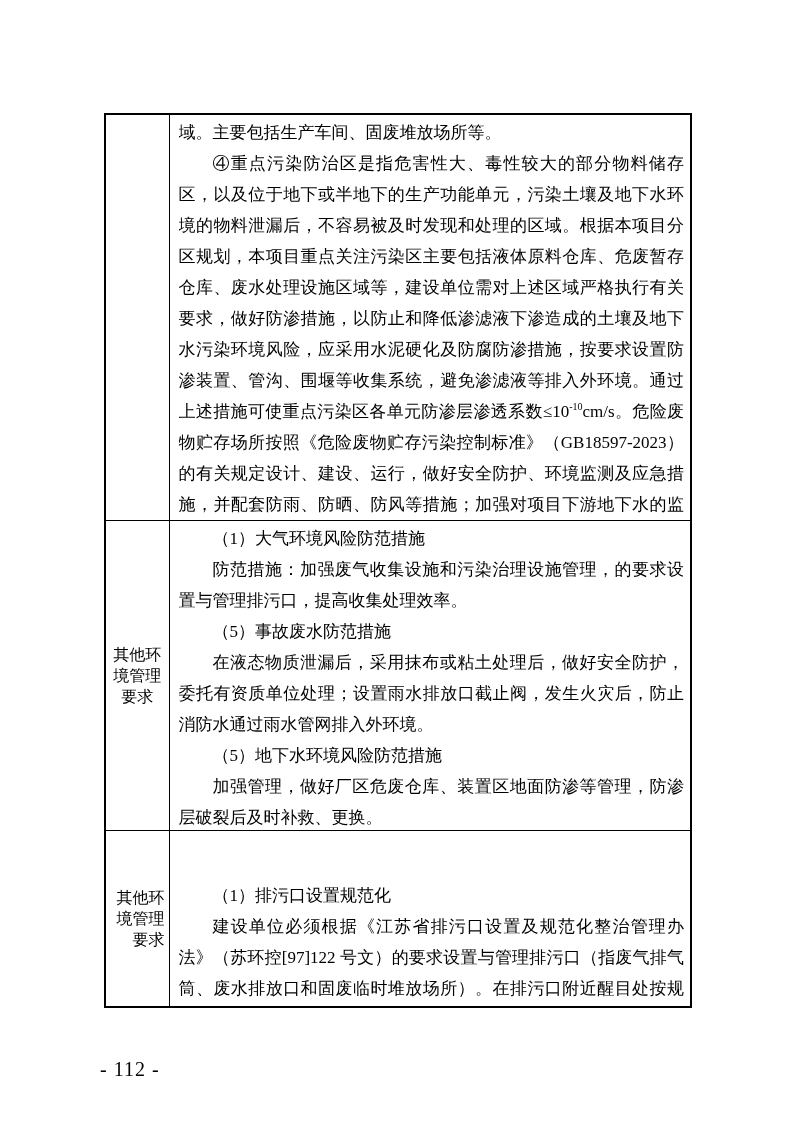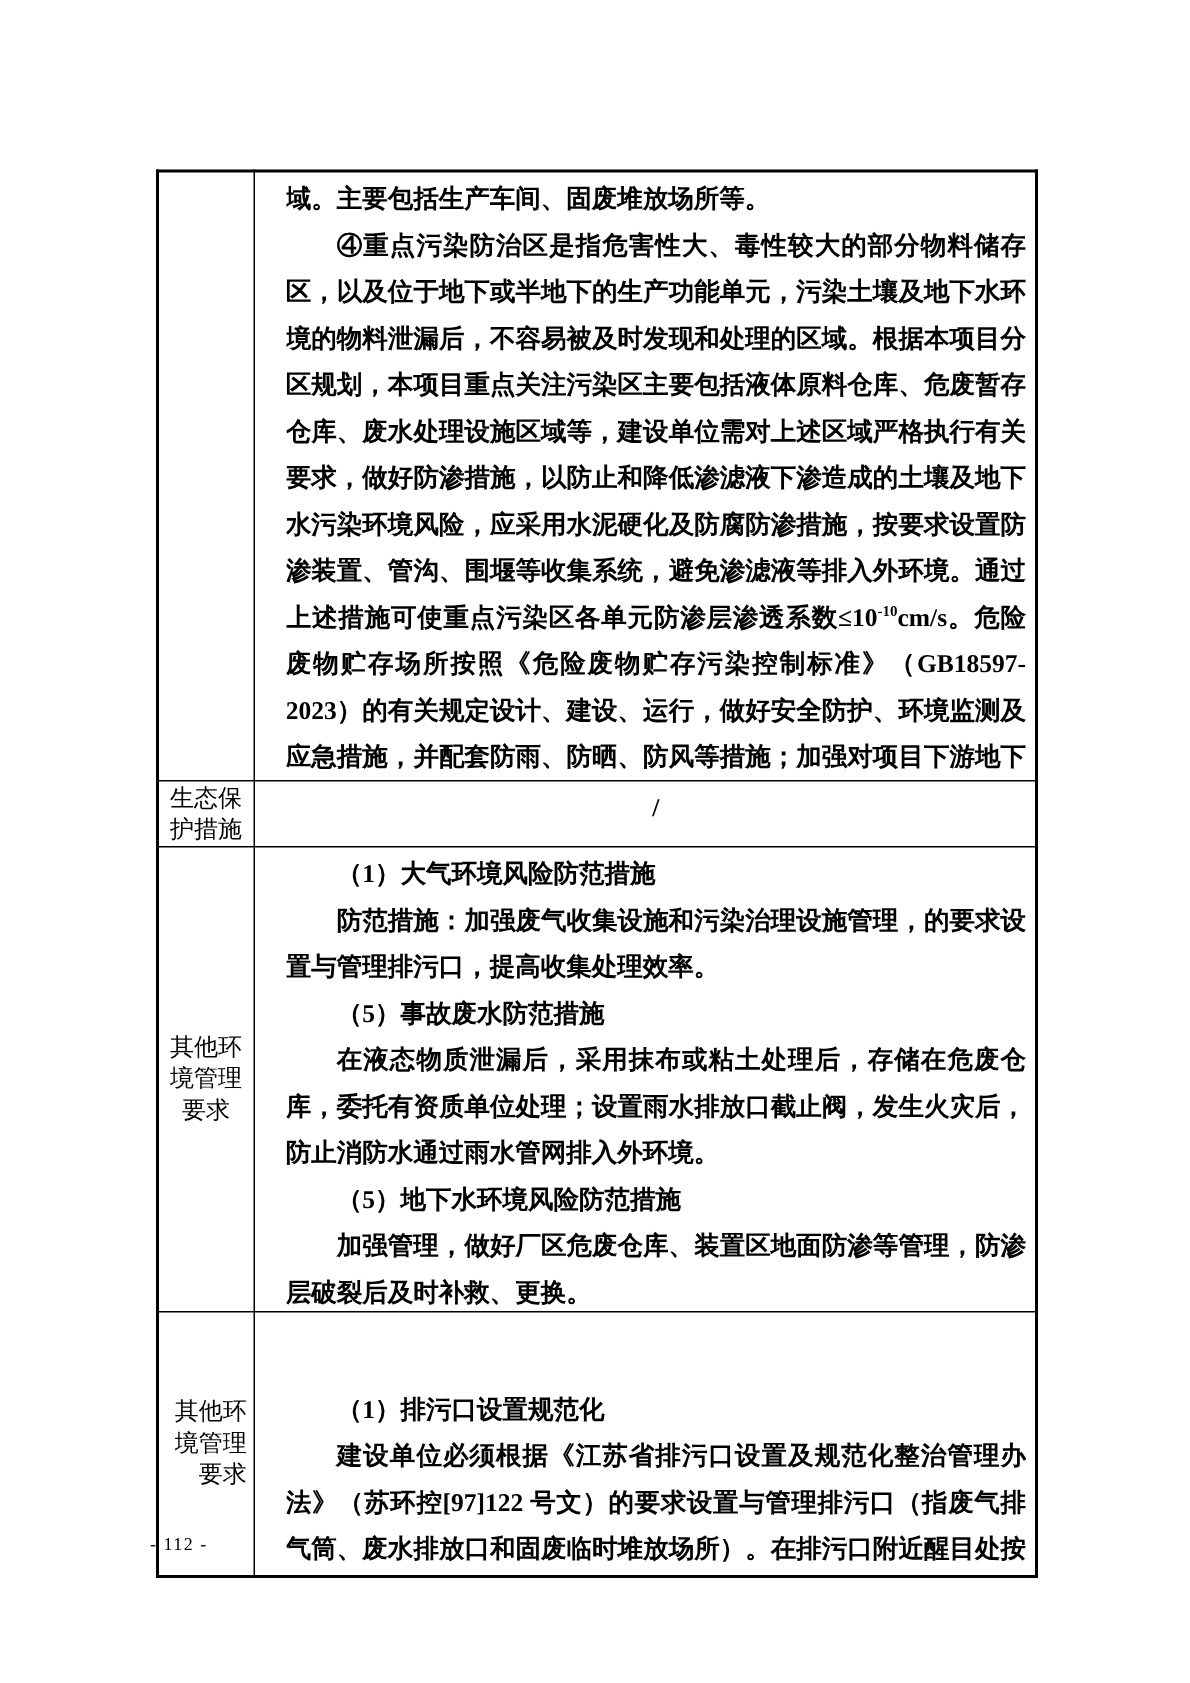--- a/index.html
+++ b/index.html
@@ -33,24 +33,23 @@
   col.c-label { width: 64px; }
   col.c-content { width: 522px; }
   td.label-cell {
     text-align: center;
     vertical-align: middle;
     font-size: 16px;
     line-height: 21px;
     padding: 0 4px;
   }
   td.content-cell {
-    padding: 2px 6px 2px 21px;
+    padding: 2px 6px 2px 9px;
     font-size: 17px;
     line-height: 31px;
-    font-weight: bold;
   }
   td.content-cell .cell-inner {
     overflow: hidden;
   }
   .para {
     margin: 0;
     text-align: justify;
     text-justify: inter-character;
   }
   .para.indent {
@@ -63,22 +62,22 @@
   }
   sup.exp {
     font-size: 10px;
     line-height: 0;
     vertical-align: super;
     letter-spacing: 0;
   }
   .page-footer {
     position: absolute;
     left: 100px;
-    top: 1022px;
-    font-size: 12px;
+    top: 1058px;
+    font-size: 20px;
     letter-spacing: 1px;
   }
 </style>
 </head>
 <body>
 
 <div>
 
   <table class="doc-table">
     <colgroup>
@@ -90,33 +89,29 @@
         <tr>
       <td class="label-cell" style="height:405px;"></td>
       <td class="content-cell">
         <div class="cell-inner" style="height:401px;">
           <p class="para">域。主要包括生产车间、固废堆放场所等。</p>
           <p class="para indent"><span>④重点污染防治区是指危害性大、毒性较大的部分物料储存区，以及位于地下或半地下的生产功能单元，污染土壤及地下水环境的物料泄漏后，不容易被及时发现和处理的区域。根据本项目分区规划，本项目重点关注污染区主要包括液体原料仓库、危废暂存仓库、废水处理设施区域等，建设单位需对上述区域严格执行有关要求，做好防渗措施，以防止和降低渗滤液下渗造成的土壤及地下水污染环境风险，应采用水泥硬化及防腐防渗措施，按要求设置防渗装置、管沟、围堰等收集系统，避免渗滤液等排入外环境。通过上述措施可使重点污染区各单元防渗层渗透系数≤10</span><sup class="exp">-10</sup><span>cm/s。危险废物贮存场所按照《危险废物贮存污染控制标准》（GB18597-2023）的有关规定设计、建设、运行，做好安全防护、环境监测及应急措施，并配套防雨、防晒、防风等措施；加强对项目下游地下水的监控、监测，同时需加强以上地区环境隐患排查和维护。</span></p>
         </div>
       </td>
     </tr>
 
-    <tr>
-      <td class="label-cell" style="height:43px;">生态保护措施</td>
-      <td class="content-cell slash-cell">/</td>
-    </tr>
 
     <tr>
       <td class="label-cell" style="height:309px;">其他环境管理要求</td>
       <td class="content-cell">
         <div class="cell-inner" style="height:305px;">
           <p class="para indent">（1）大气环境风险防范措施</p>
           <p class="para indent">防范措施：加强废气收集设施和污染治理设施管理，的要求设置与管理排污口，提高收集处理效率。</p>
           <p class="para indent">（5）事故废水防范措施</p>
-          <p class="para indent">在液态物质泄漏后，采用抹布或粘土处理后，存储在危废仓库，委托有资质单位处理；设置雨水排放口截止阀，发生火灾后，防止消防水通过雨水管网排入外环境。</p>
+          <p class="para indent">在液态物质泄漏后，采用抹布或粘土处理后，做好安全防护，委托有资质单位处理；设置雨水排放口截止阀，发生火灾后，防止消防水通过雨水管网排入外环境。</p>
           <p class="para indent">（5）地下水环境风险防范措施</p>
           <p class="para indent">加强管理，做好厂区危废仓库、装置区地面防渗等管理，防渗层破裂后及时补救、更换。</p>
         </div>
       </td>
     </tr>
 
     <tr>
       <td class="label-cell" style="height:128px;text-align:right;">其他环境管理要求</td>
       <td class="content-cell">
         <div class="cell-inner" style="height:124px;margin-top:47px;">

